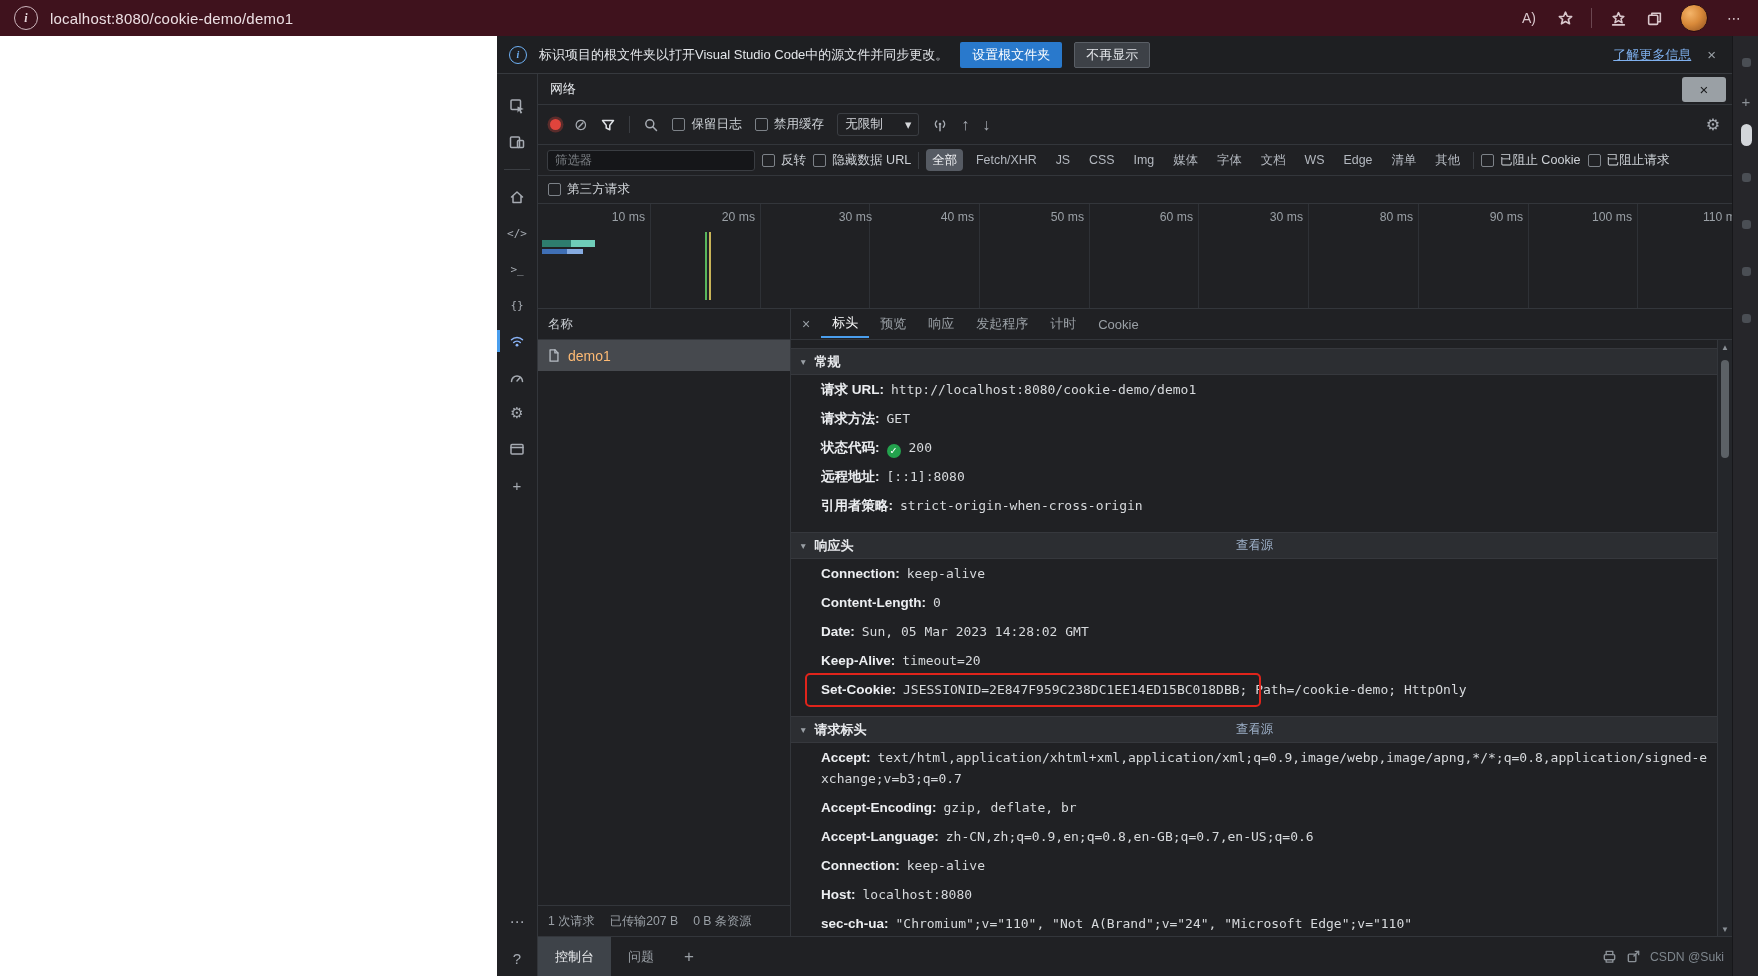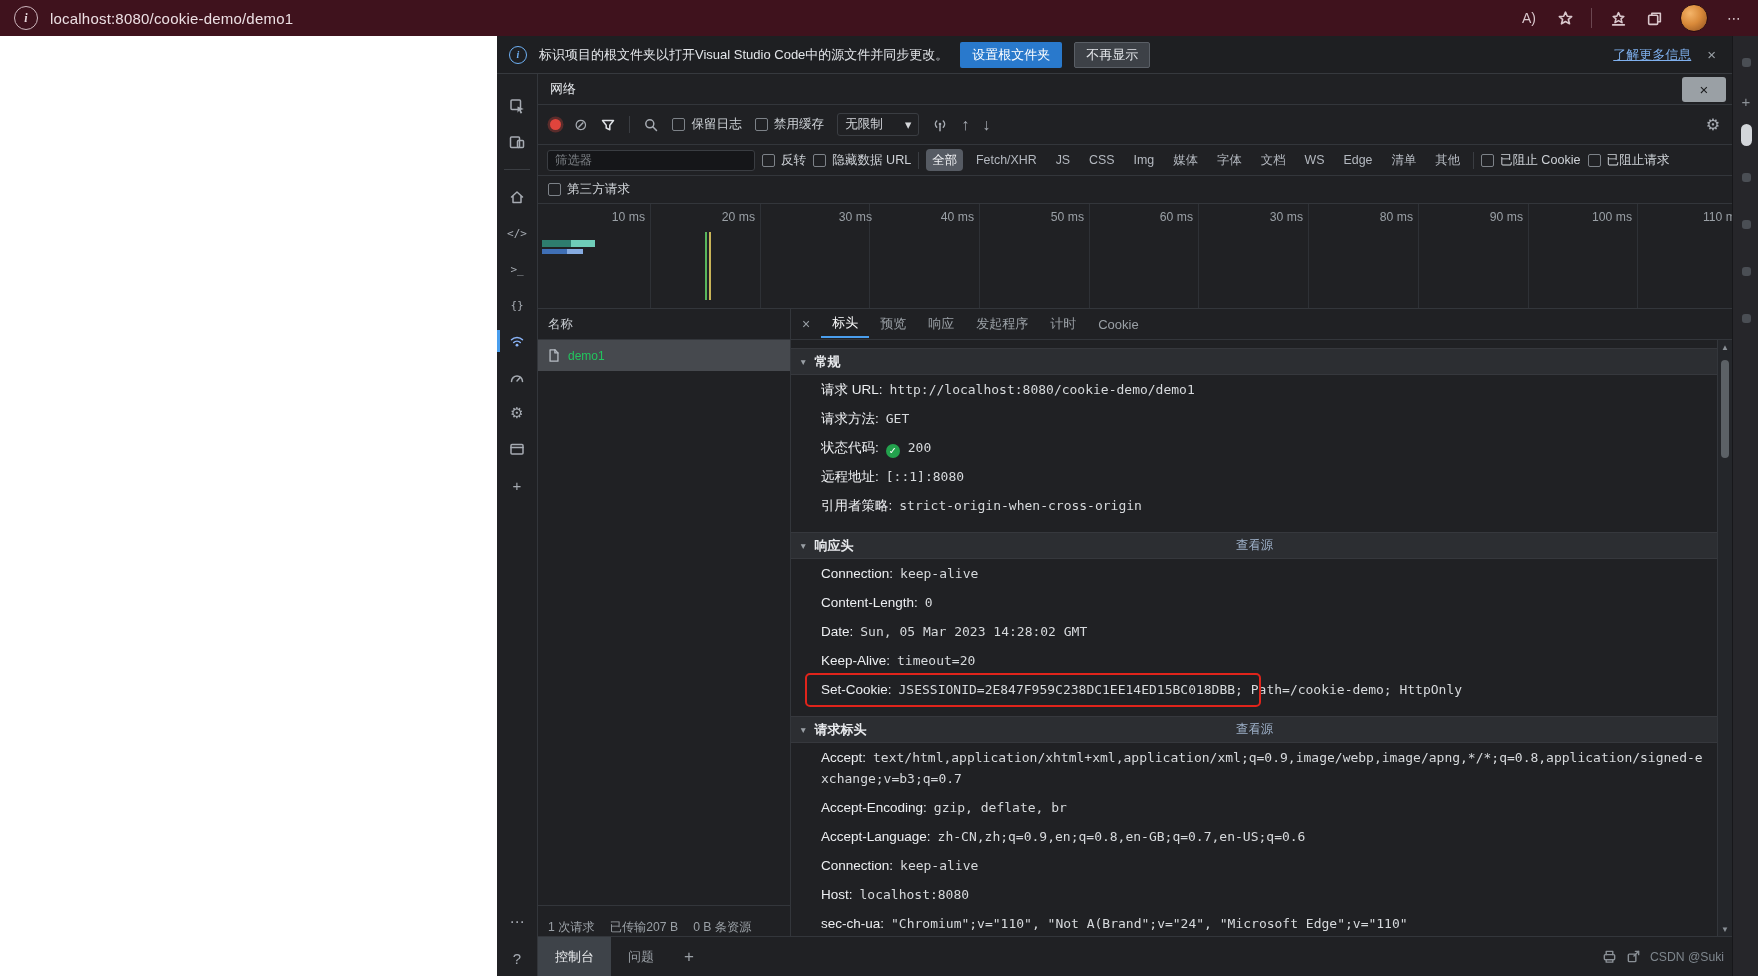--- a/index.html
+++ b/index.html
@@ -86,38 +86,38 @@
   .ovbar2{position:absolute;left:4px;top:45px;width:41px;height:5px;
           background:linear-gradient(90deg,#3f6fb5 0 60%,#86abe1 60% 100%)}
   .vlg{position:absolute;left:167px;top:28px;bottom:8px;width:2px;background:#58b65c}
   .vly{position:absolute;left:171px;top:28px;bottom:8px;width:1.5px;background:#c9b458}
   
   .split{flex:1;display:flex;min-height:0}
   .rlist{width:253px;flex:none;border-right:1px solid #33363b;display:flex;flex-direction:column;box-sizing:border-box}
   .lhead{height:31px;flex:none;display:flex;align-items:center;padding:0 10px;font-size:12.4px;
          color:#cdd1d6;border-bottom:1px solid #33363b;box-sizing:border-box}
   .lrow{height:31px;flex:none;display:flex;align-items:center;gap:7px;padding:0 9px;
-        background:#46494e;color:#22c55e;font-size:12px}
+        background:#46494e;color:#fdba74;font-size:14px}
   .lspace{flex:1}
-  .lsum{height:31px;flex:none;border-top:1px solid #33363b;display:flex;align-items:flex-end;gap:15px;
+  .lsum{height:31px;flex:none;border-top:1px solid #33363b;display:flex;align-items:center;gap:15px;
         padding:0 10px;color:#9aa0a6;font-size:12.2px;white-space:nowrap;overflow:hidden;box-sizing:border-box}
   .details{flex:1;display:flex;flex-direction:column;min-width:0}
   .dtabs{height:31px;flex:none;display:flex;align-items:center;border-bottom:1px solid #33363b;box-sizing:border-box}
   .dtclose{padding:0 11px;color:#9aa0a6;font-size:14px}
   .dtab{padding:0 11px;height:28px;display:flex;align-items:center;color:#9aa0a6;font-size:13px;box-sizing:border-box}
   .dtab.active{color:#fafbfc;border-bottom:2.5px solid #4a9eed}
   .dbody{flex:1;position:relative;overflow:hidden;padding:8px 14px 0 0;box-sizing:border-box}
   .shead{height:27px;background:#2c2e32;display:flex;align-items:center;gap:7px;padding-left:8px;
          position:relative;border-top:1px solid #36383d;border-bottom:1px solid #36383d;box-sizing:border-box}
   .tri{font-size:8.5px;color:#9aa0a6}
   .stitle{font-weight:bold;font-size:13px;color:#e8eaed}
   .vsrc{position:absolute;left:445px;color:#9db0c8;font-size:12.4px}
   .mt{margin-top:12px}
   .kv{padding:4px 8px 4px 30px;font-size:13.5px;line-height:21px;color:#dadde1;position:relative}
-  .k{font-weight:normal;color:#eceef1;margin-right:7px}
+  .k{font-weight:bold;color:#eceef1;margin-right:7px}
   .v{font-family:"DejaVu Sans Mono","Liberation Mono",monospace;font-size:13px;color:#d6d9dc;word-break:break-all}
   .okbadge{display:inline-flex;width:14px;height:14px;border-radius:50%;background:#23a24d;color:#fff;
            font-size:9.5px;align-items:center;justify-content:center;margin-right:8px;vertical-align:-2px}
   .redbox{position:absolute;left:14px;top:-2px;width:452px;height:30px;border:2.5px solid #e0241b;
           border-radius:5px;pointer-events:none}
   .sb{position:absolute;right:0;top:0;bottom:0;width:14px;background:#24262a;border-left:1px solid #33363b}
   .sb .ar{position:absolute;left:0;width:14px;height:14px;display:flex;align-items:center;justify-content:center;
           color:#8a9096;font-size:8px}
   .sb .ar.dn{bottom:0}
   .sbthumb{position:absolute;left:3px;top:20px;width:8px;height:98px;background:#5c6166;border-radius:4px}

